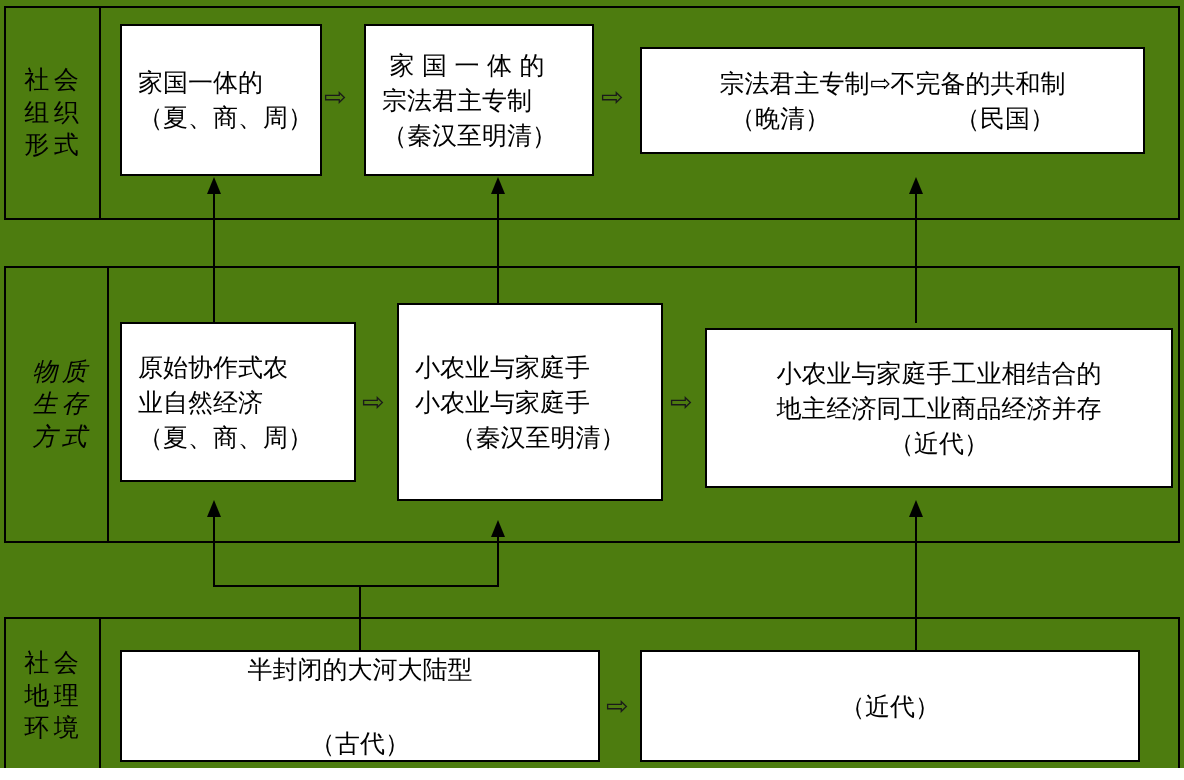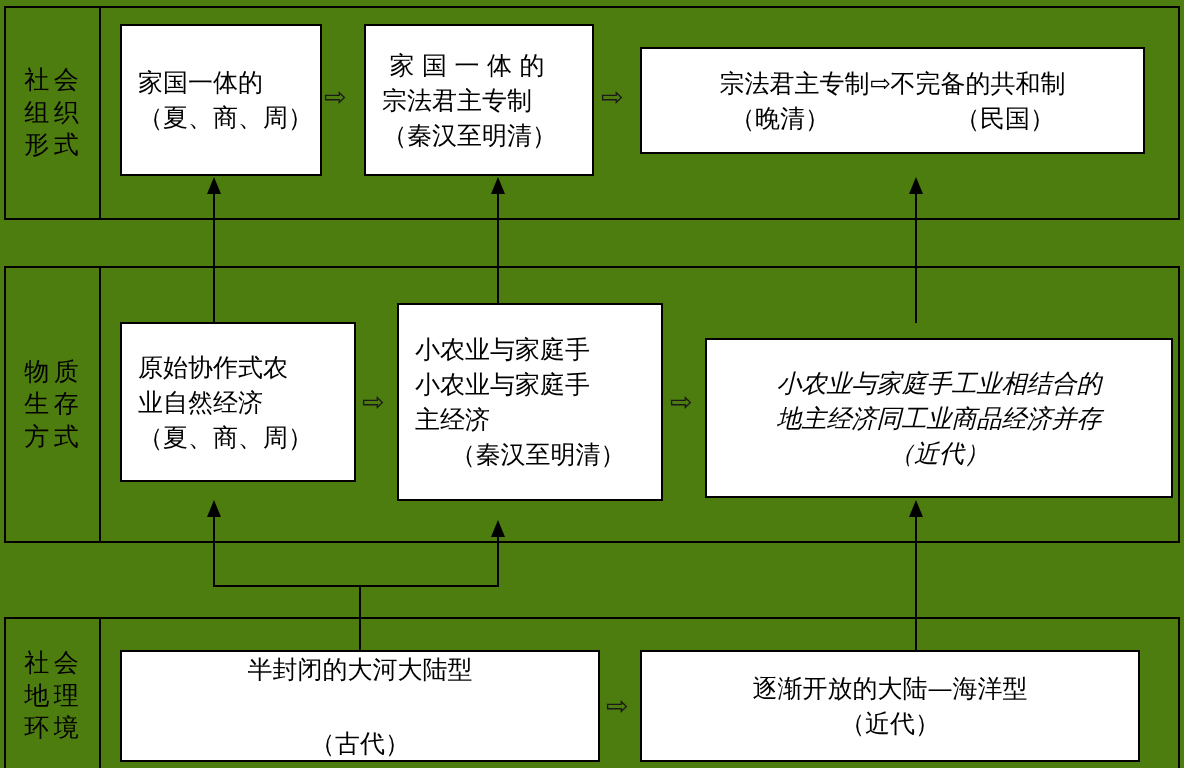--- a/index.html
+++ b/index.html
@@ -121,65 +121,63 @@
   </div>
 
   <div class="harrow" style="left:601px; top:83px;">⇨</div>
 
   <div class="node align-center" style="left:640px; top:47px; width:505px; height:107px;">
     <div class="ln c">宗法君主专制⇨不完备的共和制</div>
     <div class="ln c">（晚清）　　　　　（民国）</div>
   </div>
 
   <div class="row-frame" style="left:4px; top:266px; width:1176px; height:277px;"></div>
-  <div class="row-label" style="left:4px; top:266px; width:97px; height:277px;">
+  <div class="row-label" style="left:12px; top:266px; width:97px; height:277px;font-style:italic;">
     <div class="lbl-line">物质</div>
     <div class="lbl-line">生存</div>
     <div class="lbl-line">方式</div>
   </div>
 
   <div class="node align-left" style="left:120px; top:322px; width:236px; height:160px;">
     <div class="ln">原始协作式农</div>
     <div class="ln">业自然经济</div>
     <div class="ln">（夏、商、周）</div>
   </div>
 
   <div class="harrow" style="left:362px; top:388px;">⇨</div>
 
   <div class="node align-left" style="left:397px; top:303px; width:266px; height:198px;">
     <div class="ln">小农业与家庭手</div>
     <div class="ln">小农业与家庭手</div>
-    <div class="ln">主经济</div>
     <div class="ln c">（秦汉至明清）</div>
   </div>
 
   <div class="harrow" style="left:670px; top:388px;">⇨</div>
 
-  <div class="node align-center" style="left:705px; top:338px; width:468px; height:160px;font-style:italic;">
+  <div class="node align-center" style="left:705px; top:328px; width:468px; height:160px;">
     <div class="ln c">小农业与家庭手工业相结合的</div>
     <div class="ln c">地主经济同工业商品经济并存</div>
     <div class="ln c">（近代）</div>
   </div>
 
   <div class="row-frame" style="left:4px; top:617px; width:1176px; height:158px;"></div>
   <div class="row-label" style="left:4px; top:617px; width:97px; height:158px;">
     <div class="lbl-line">社会</div>
     <div class="lbl-line">地理</div>
     <div class="lbl-line">环境</div>
   </div>
 
   <div class="node align-center" style="left:120px; top:650px; width:480px; height:112px;gap:39px;">
     <div class="ln c">半封闭的大河大陆型</div>
     <div class="ln c">（古代）</div>
   </div>
 
   <div class="harrow" style="left:606px; top:692px;">⇨</div>
 
   <div class="node align-center" style="left:640px; top:650px; width:500px; height:112px;">
-    <div class="ln c">逐渐开放的大陆—海洋型</div>
     <div class="ln c">（近代）</div>
   </div>
 
   <div class="vline" style="left:213px; top:193px; height:130px;"></div>
   <div class="arrowhead" style="left:207px; top:177px;"></div>
 
   <div class="vline" style="left:497px; top:193px; height:112px;"></div>
   <div class="arrowhead" style="left:491px; top:177px;"></div>
 
   <div class="vline" style="left:915px; top:193px; height:130px;"></div>

